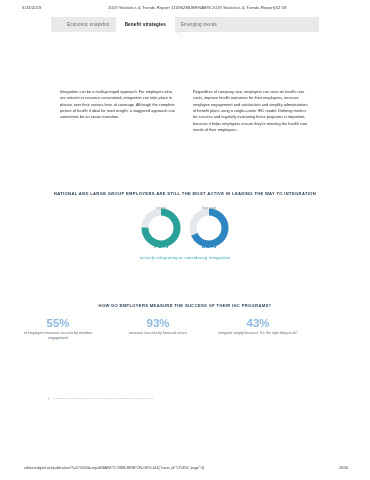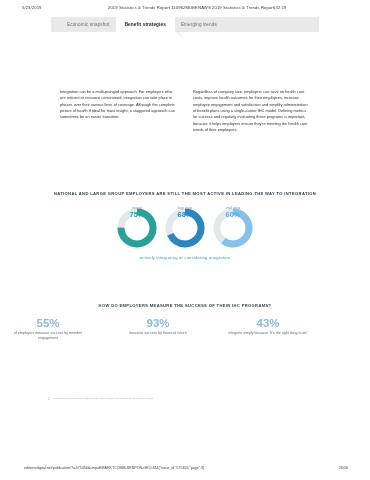--- a/index.html
+++ b/index.html
@@ -68,38 +68,38 @@
     letter-spacing:.35px;text-transform:uppercase;
   }
   .donuts{
     position:absolute;top:193px;left:0;width:370px;
     display:flex;justify-content:center;align-items:center;gap:6px;
   }
   .donut{position:relative;width:42px;height:42px;}
   .donut svg{display:block;transform:rotate(-90deg);}
   .donut .inner{
     position:absolute;inset:0;display:flex;flex-direction:column;
-    align-items:center;justify-content:flex-start;
+    align-items:center;justify-content:space-between;
   }
   .d-label{font-size:2.6px;color:#7f8c8d;letter-spacing:.1px;margin-bottom:.5px;}
   .d-value{font-size:7.4px;font-weight:bold;line-height:1;}
   .caption1{
     position:absolute;top:241px;left:0;width:370px;text-align:center;
     font-size:4.1px;color:#2fa3b7;letter-spacing:.2px;
   }
 
   
   .sec2-title{
     position:absolute;top:289px;left:0;width:370px;text-align:center;
     font-size:4.1px;font-weight:bold;color:#2c3e50;
     letter-spacing:.35px;text-transform:uppercase;
   }
   .stats{
     position:absolute;top:303px;left:0;width:316px;
-    display:flex;justify-content:center;gap:26px;
+    display:flex;justify-content:center;gap:16px;
   }
   .stat{width:84px;text-align:center;}
   .s-value{font-size:11.5px;font-weight:bold;color:#8fb9dd;line-height:1.1;}
   .s-desc{font-size:3.6px;color:#5d6d7e;line-height:1.5;margin-top:1px;}
 
   
   .footnote{
     position:absolute;top:383px;left:48px;width:270px;
     display:flex;align-items:flex-start;gap:3px;
   }
@@ -160,30 +160,20 @@
       <svg width="42" height="42" viewBox="0 0 42 42">
         <circle cx="21" cy="21" r="16" fill="none" stroke="#e4e8eb" stroke-width="7"></circle>
         <circle cx="21" cy="21" r="16" fill="none" stroke="#2e86c1" stroke-width="7" stroke-dasharray="68.4 32.1" stroke-linecap="butt"></circle>
       </svg>
       <div class="inner">
         <span class="d-label">large group</span>
         <span class="d-value" style="color:#2e86c1">68%</span>
       </div>
     </div>
 
-    <div class="donut">
-      <svg width="42" height="42" viewBox="0 0 42 42">
-        <circle cx="21" cy="21" r="16" fill="none" stroke="#e4e8eb" stroke-width="7"></circle>
-        <circle cx="21" cy="21" r="16" fill="none" stroke="#85c1e9" stroke-width="7" stroke-dasharray="60.3 40.2" stroke-linecap="butt"></circle>
-      </svg>
-      <div class="inner">
-        <span class="d-label">small group</span>
-        <span class="d-value" style="color:#5dade2">60%</span>
-      </div>
-    </div>
 
   </div>
 
   <div class="caption1">actively integrating or considering integration</div>
 
   <div class="sec2-title">How do employers measure the success of their IHC programs?</div>
 
   <div class="stats">
     <div class="stat">
       <div class="s-value">55%</div>

